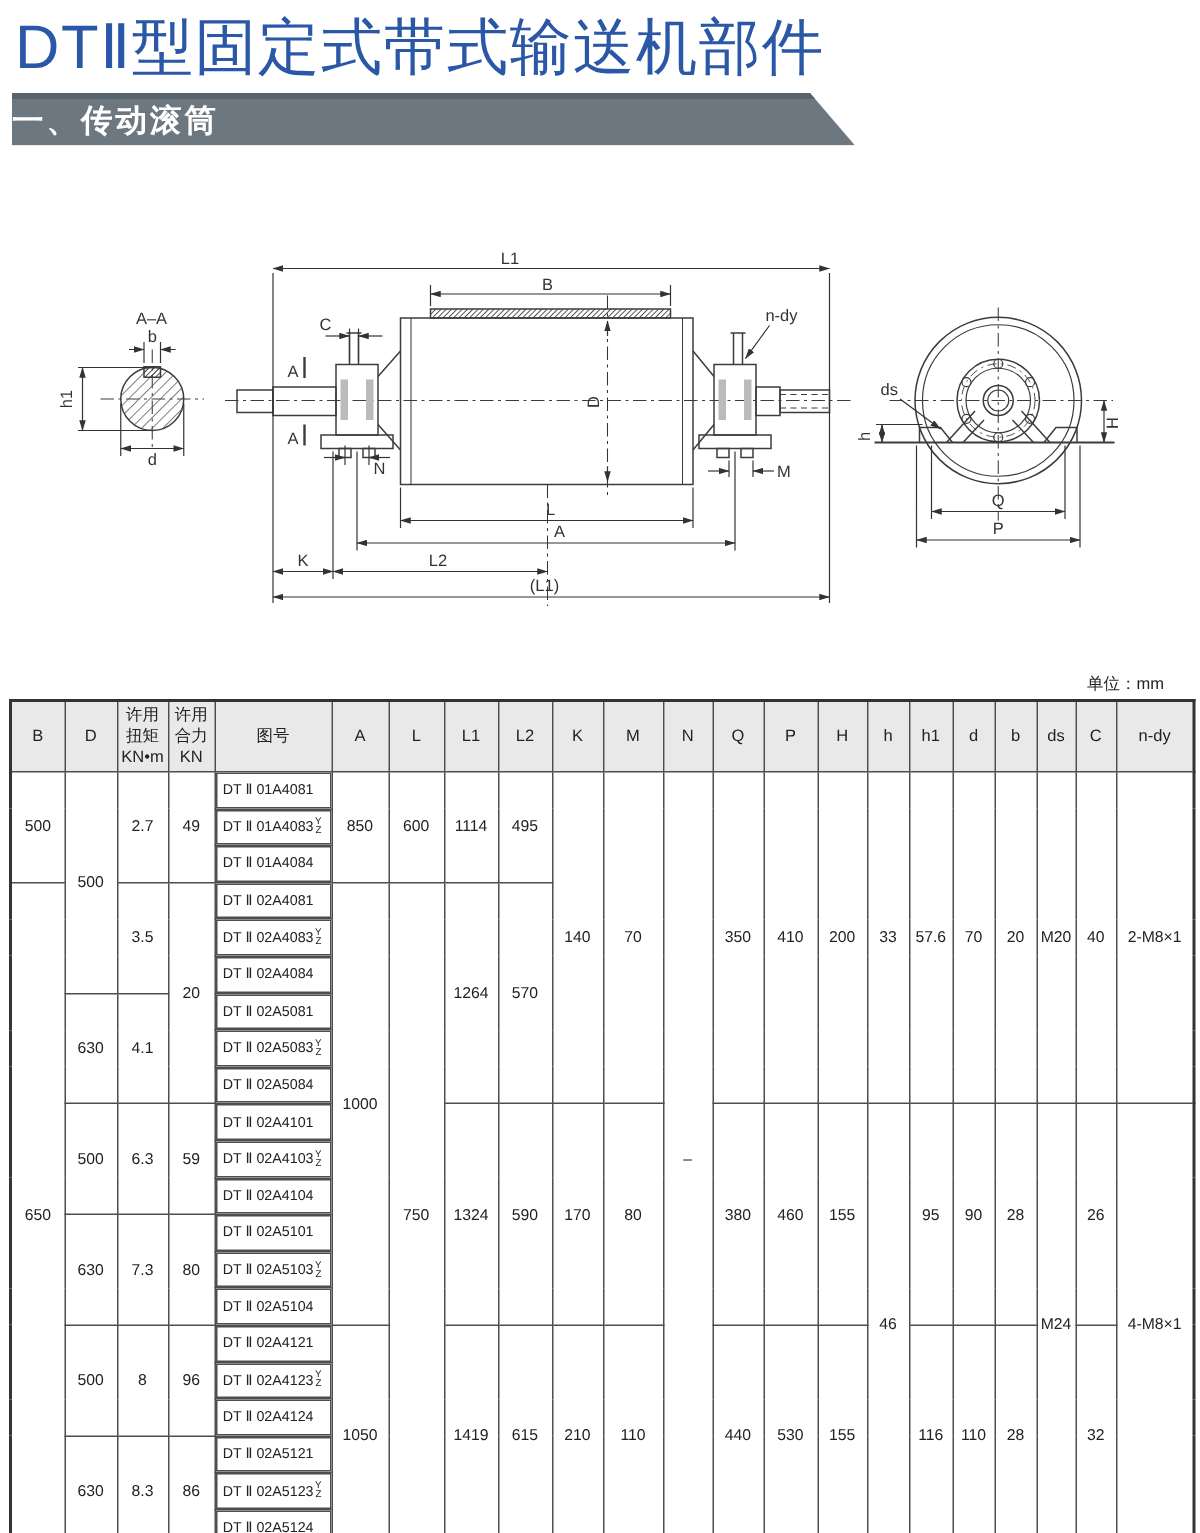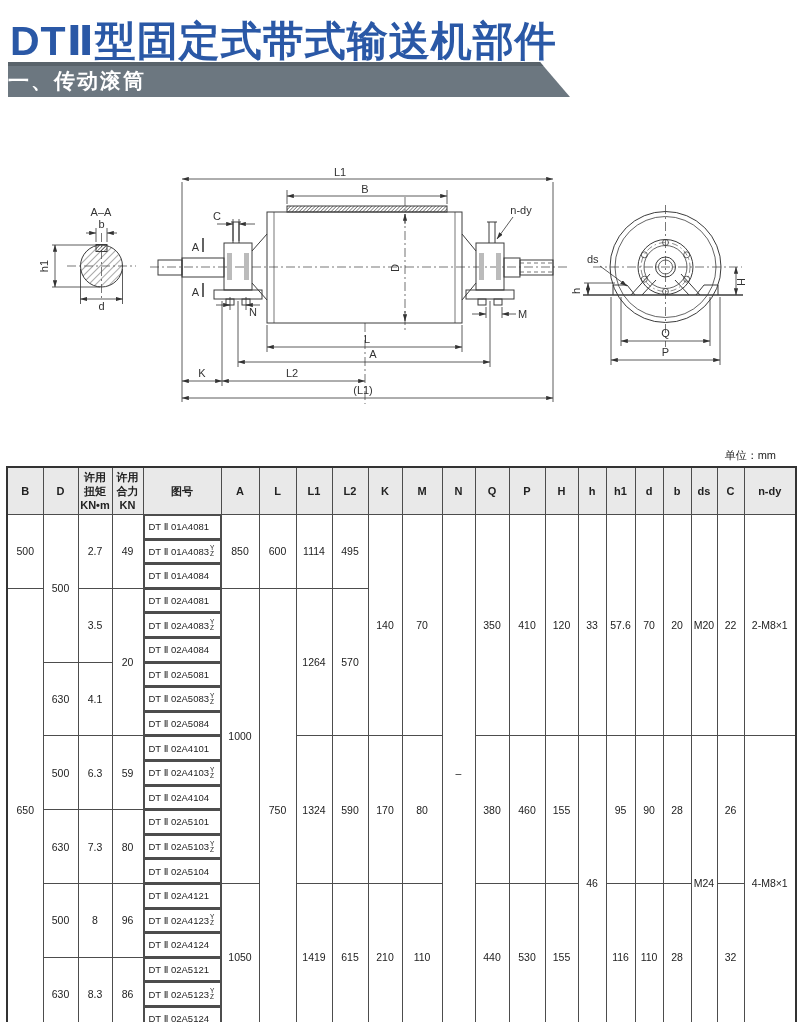--- a/index.html
+++ b/index.html
@@ -8,22 +8,22 @@
     --banner-edge:#59636b;
     --thead-bg:#e9e9e9;
     --line:#4d4d4d;
   }
   html,body{margin:0;padding:0;}
   body{
     width:800px;height:1022px;position:relative;background:#fff;overflow:hidden;
     font-family:"Liberation Sans","DejaVu Sans",sans-serif;color:#222;
   }
   .page-title{
-    position:absolute;left:10px;top:14px;
-    font-size:41px;font-weight:bold;color:var(--title-blue);
+    position:absolute;left:10px;top:4px;
+    font-size:41px;font-weight:normal;color:var(--title-blue);
     letter-spacing:1px;white-space:nowrap;
   }
   .section-banner{
     position:absolute;left:8px;top:62px;width:562px;height:35px;
     background:var(--banner-gray);
     border-top:4px solid var(--banner-edge);
     clip-path:polygon(0 0,532px 0,562px 100%,0 100%);
     box-sizing:border-box;
     color:#fff;font-size:21px;font-weight:bold;line-height:30px;
     letter-spacing:2px;
@@ -36,34 +36,34 @@
     border-collapse:collapse;table-layout:fixed;
     border:2px solid #333;
   }
   table.spec th,table.spec td{
     border:1px solid var(--line);
     text-align:center;vertical-align:middle;
     overflow:hidden;
   }
   table.spec thead th{
     background:var(--thead-bg);
-    font-size:11px;font-weight:bold;height:46px;
+    font-size:11px;font-weight:normal;height:46px;
     white-space:pre-line;line-height:1.3;padding:0;
   }
   table.spec tbody td{
     font-size:10.5px;height:23.6px;padding:0;
     font-family:"Liberation Sans","DejaVu Sans",sans-serif;
   }
   td.code-cell{padding:0 7px 0 6px;}
   .code-box{
     box-sizing:border-box;height:100%;width:100%;
     border:1px solid var(--line);
     display:flex;align-items:center;
     padding-left:4px;font-size:9.5px;white-space:nowrap;
-    text-align:left;
+    text-align:right;
   }
   .yz{
     display:inline-flex;flex-direction:column;justify-content:center;
     font-size:6.5px;line-height:6px;margin-left:1px;
   }
   .yz span{display:block;}
 </style>
 </head>
 <body>
 
@@ -331,27 +331,27 @@
         </td>
         <td rowspan="3">850</td>
         <td rowspan="3">600</td>
         <td rowspan="3">1114</td>
         <td rowspan="3">495</td>
         <td rowspan="9">140</td>
         <td rowspan="9">70</td>
         <td rowspan="21">–</td>
         <td rowspan="9">350</td>
         <td rowspan="9">410</td>
-        <td rowspan="9">120</td>
+        <td rowspan="9">200</td>
         <td rowspan="9">33</td>
         <td rowspan="9">57.6</td>
         <td rowspan="9">70</td>
         <td rowspan="9">20</td>
         <td rowspan="9">M20</td>
-        <td rowspan="9">22</td>
+        <td rowspan="9">40</td>
         <td rowspan="9">2-M8×1</td>
       </tr>
       <tr>
         <td rowspan="1" class="code-cell">
           <div class="code-box">
             <span>DT Ⅱ 01A4083</span>
             <span class="yz">
               <span>Y</span>
               <span>Z</span>
             </span>

